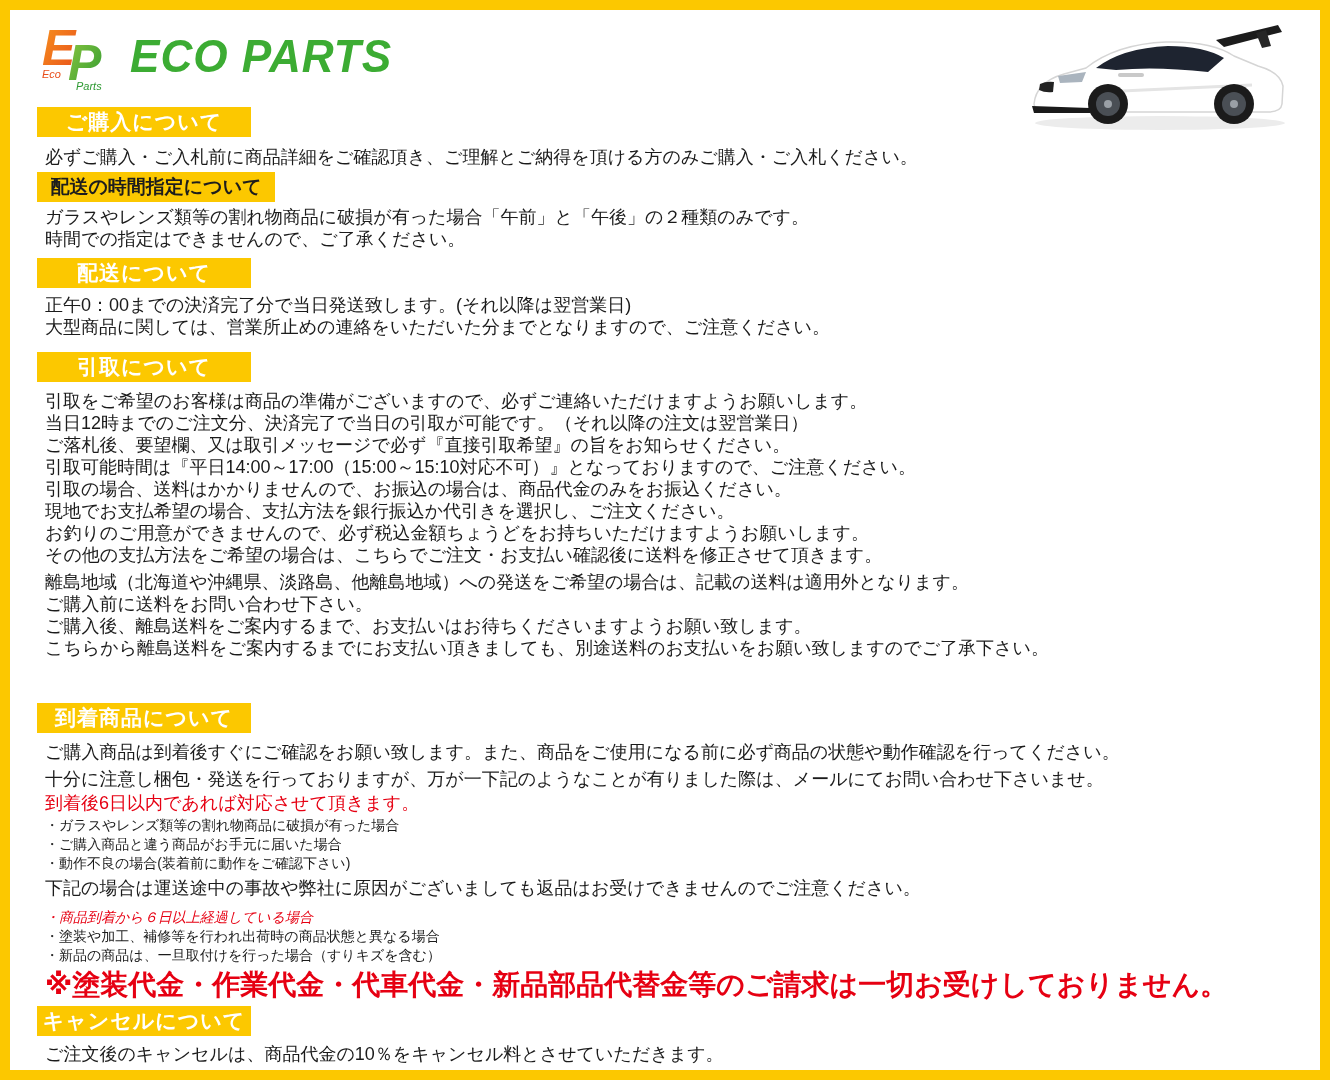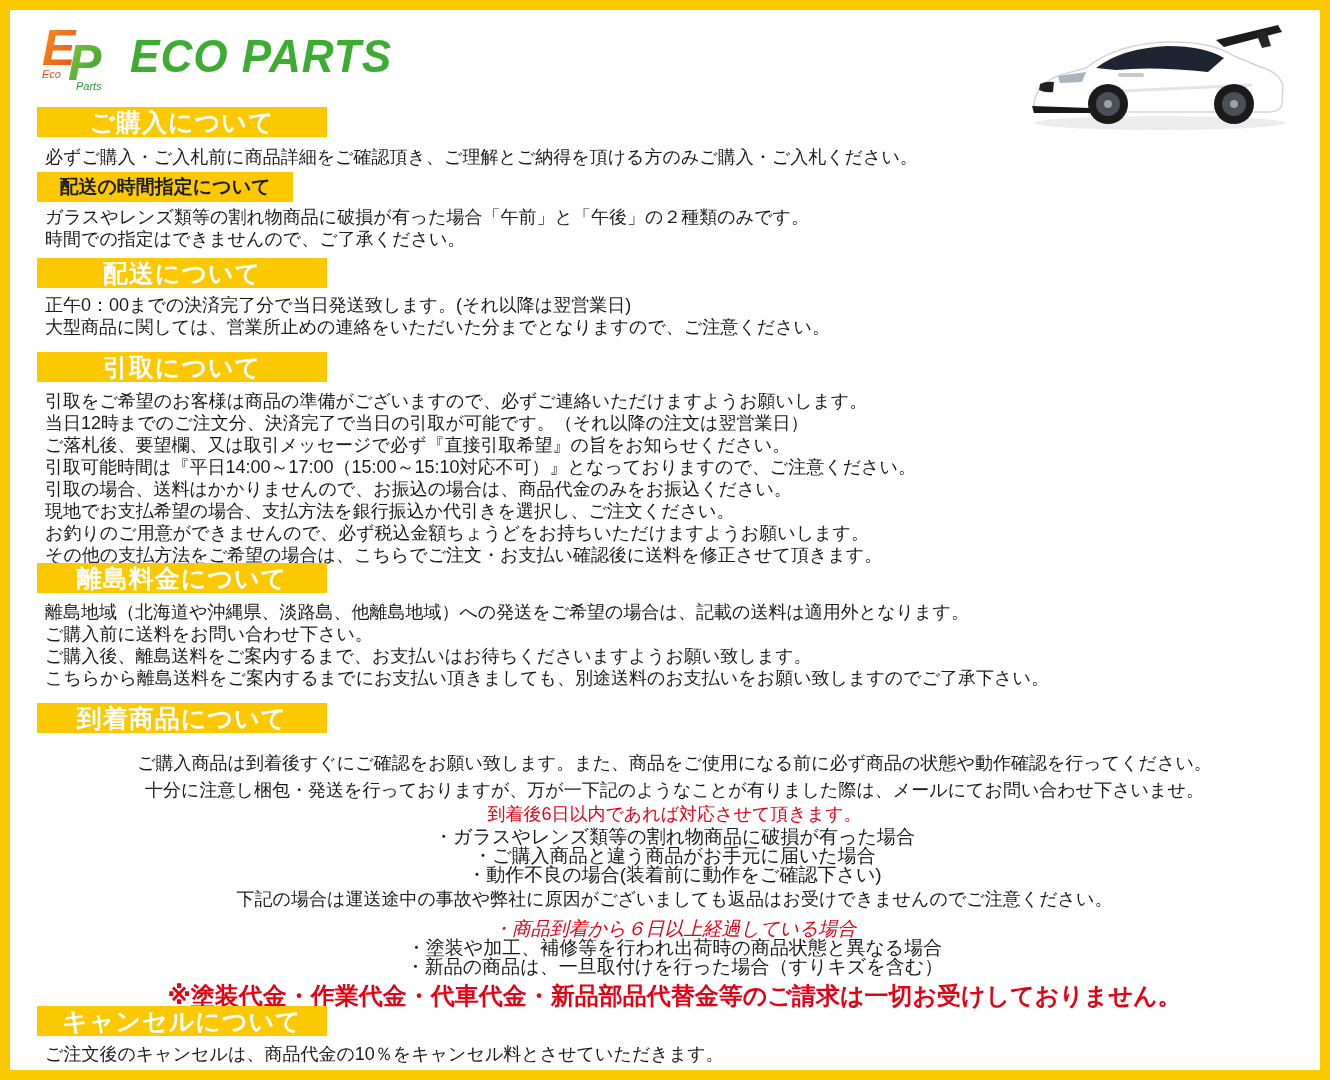--- a/index.html
+++ b/index.html
@@ -22,38 +22,38 @@
   .wordmark{
     font-size:46px;font-weight:bold;font-style:italic;
     color:#3CAC33;letter-spacing:1px;transform:scaleX(.96);
     transform-origin:left center;white-space:nowrap;
   }
   
   .car{position:absolute;top:2px;right:20px;}
   
   .section{position:absolute;left:27px;right:16px;}
   .sh{
-    width:290px;height:30px;line-height:30px;box-sizing:border-box;
+    width:214px;height:30px;line-height:30px;box-sizing:border-box;
     background:var(--yellow);color:#ffffff;
-    font-size:25px;font-weight:bold;text-align:center;
+    font-size:21px;font-weight:bold;text-align:center;
     letter-spacing:1px;
   }
-  .sh.dark{width:256px;color:#1d1d1d;font-size:19px;letter-spacing:0;}
+  .sh.dark{width:238px;color:#1d1d1d;font-size:19px;letter-spacing:0;}
   .body{padding-left:8px;}
   .tl{font-size:18px;line-height:22px;color:var(--ink);white-space:nowrap;}
-  .b{font-size:19px;line-height:19px;}
+  .b{font-size:14px;line-height:19px;}
   .red{color:var(--red);}
-  .warn{font-size:24px;line-height:26px;font-weight:bold;color:var(--red);}
+  .warn{font-size:28px;line-height:26px;font-weight:bold;color:var(--red);}
   
   #s1{top:97px;}  #s1 .body{margin-top:9px;}
   #s2{top:162px;} #s2 .body{margin-top:4px;}
   #s3{top:248px;} #s3 .body{margin-top:6px;}
   #s4{top:342px;} #s4 .body{margin-top:8px;}
   #s5{top:553px;} #s5 .body{margin-top:8px;}
-  #s6{top:693px;} #s6 .body{margin-top:19px;text-align:center;}
+  #s6{top:693px;} #s6 .body{margin-top:8px;}
   #s7{top:996px;} #s7 .body{margin-top:7px;}
   .mt5{margin-top:5px;font-family:Liberation Serif, serif;} .mt2{margin-top:2px;} .mt4{margin-top:4px;}
   .mt9{margin-top:9px;font-style:italic;} .mt7{margin-top:7px;}
 </style>
 </head>
 <body>
 
 <div class="page">
 
   <div class="logo">
@@ -126,21 +126,20 @@
       <div class="tl">ご落札後、要望欄、又は取引メッセージで必ず『直接引取希望』の旨をお知らせください。</div>
       <div class="tl">引取可能時間は『平日14:00～17:00（15:00～15:10対応不可）』となっておりますので、ご注意ください。</div>
       <div class="tl">引取の場合、送料はかかりませんので、お振込の場合は、商品代金のみをお振込ください。</div>
       <div class="tl">現地でお支払希望の場合、支払方法を銀行振込か代引きを選択し、ご注文ください。</div>
       <div class="tl">お釣りのご用意ができませんので、必ず税込金額ちょうどをお持ちいただけますようお願いします。</div>
       <div class="tl">その他の支払方法をご希望の場合は、こちらでご注文・お支払い確認後に送料を修正させて頂きます。</div>
     </div>
   </div>
 
   <div class="section" id="s5">
-    <div class="sh">離島料金について</div>
     <div class="body">
       <div class="tl">離島地域（北海道や沖縄県、淡路島、他離島地域）への発送をご希望の場合は、記載の送料は適用外となります。</div>
       <div class="tl">ご購入前に送料をお問い合わせ下さい。</div>
       <div class="tl">ご購入後、離島送料をご案内するまで、お支払いはお待ちくださいますようお願い致します。</div>
       <div class="tl">こちらから離島送料をご案内するまでにお支払い頂きましても、別途送料のお支払いをお願い致しますのでご了承下さい。</div>
     </div>
   </div>
 
   <div class="section" id="s6">
     <div class="sh">到着商品について</div>

